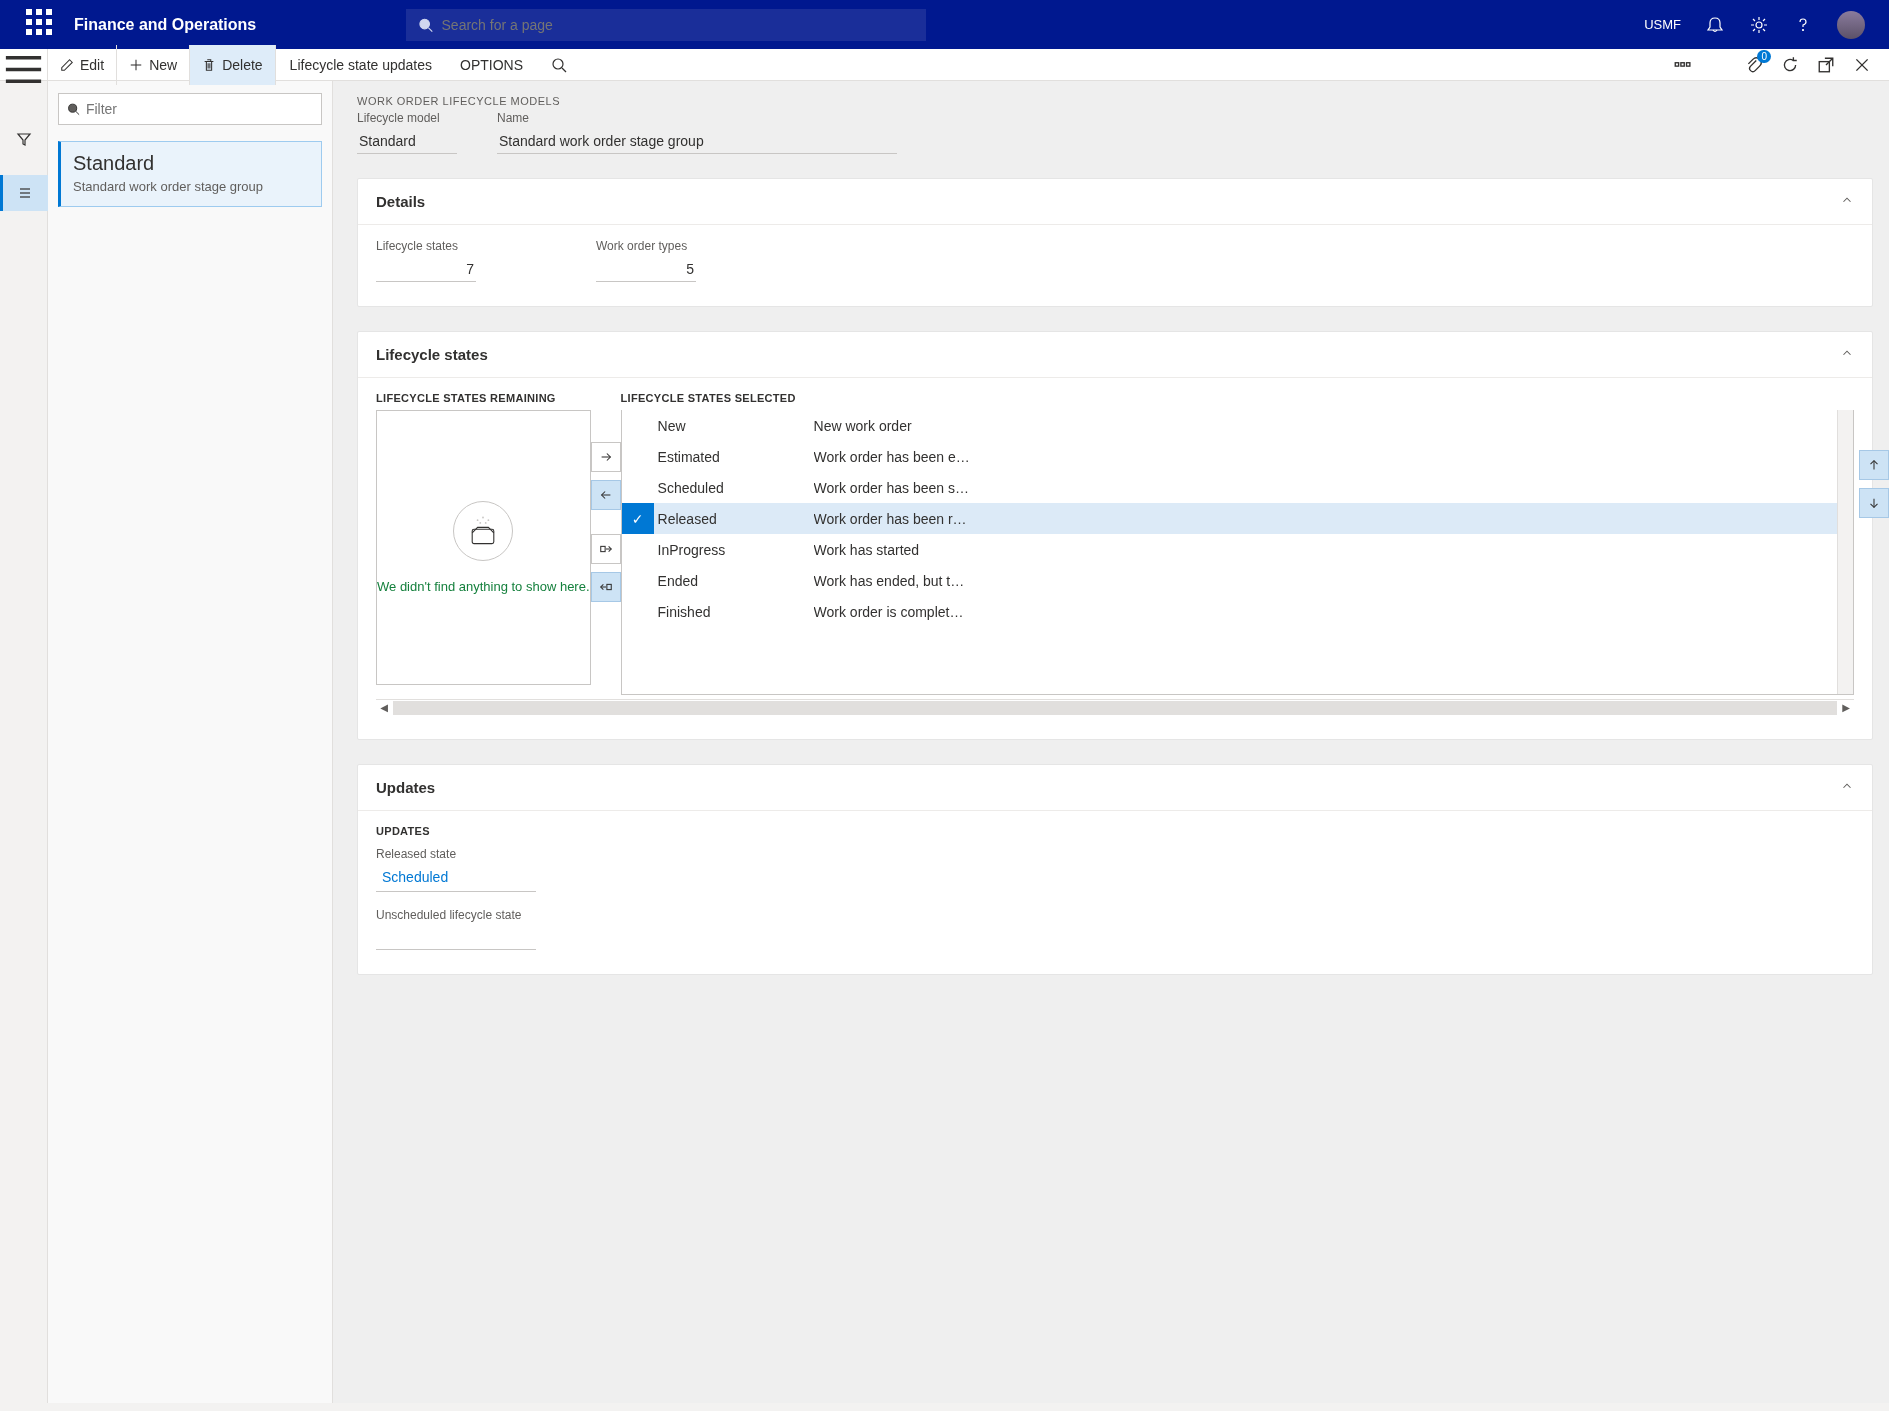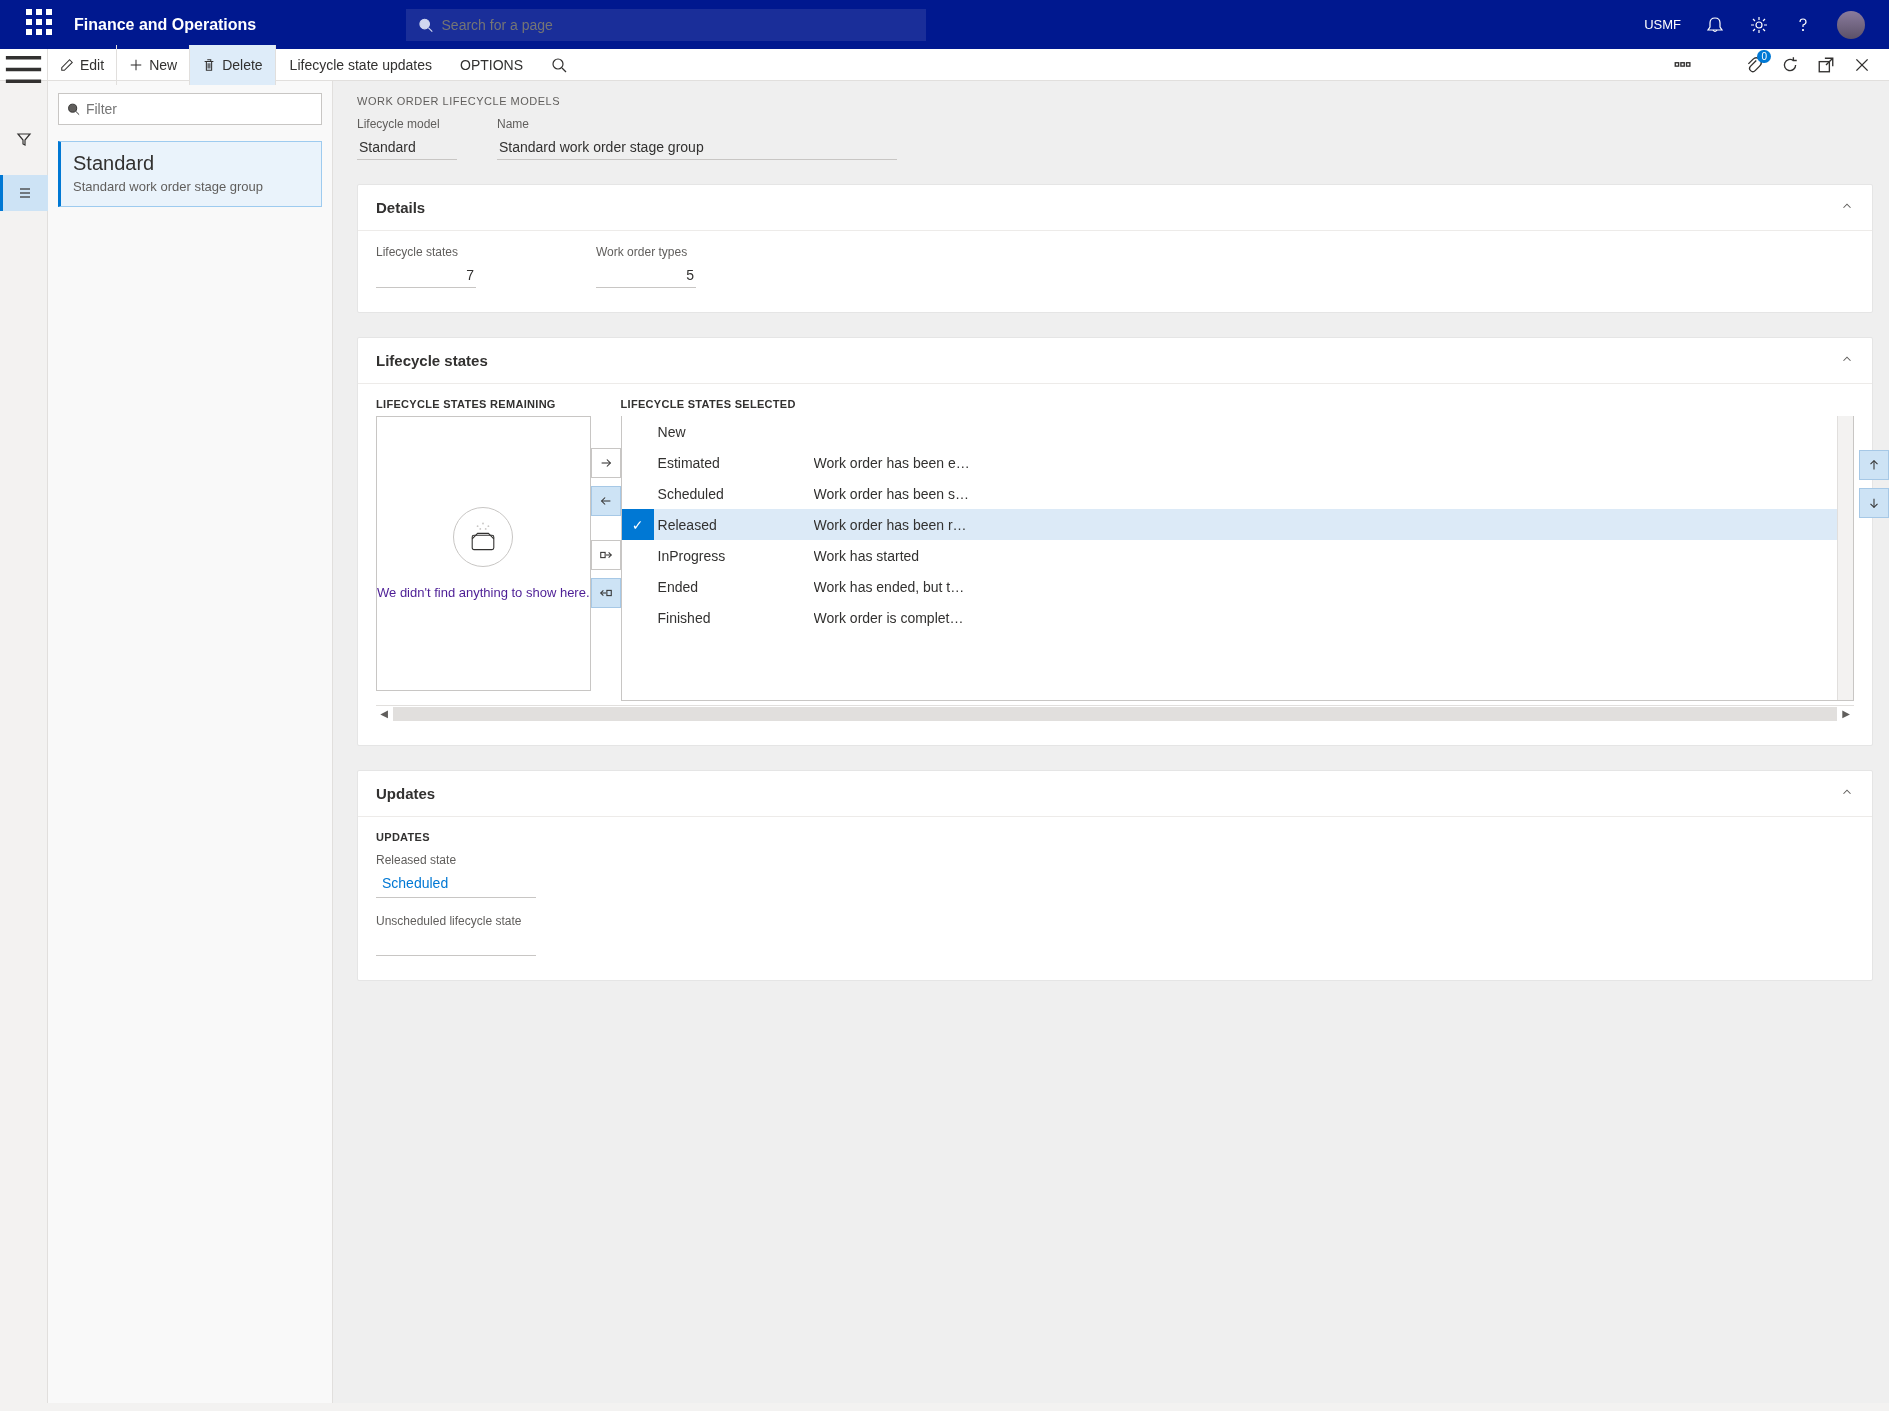--- a/index.html
+++ b/index.html
@@ -37,39 +37,39 @@
   .list-pane { width: 285px; background: #f9f9f9; border-right: 1px solid #e1dfdd; padding: 12px 10px 0 10px; }
   .filter-input { width: 100%; height: 32px; border: 1px solid #c8c6c4; background: #fff; display: flex; align-items: center; padding: 0 8px; }
   .filter-input svg { width: 14px; height: 14px; fill: #605e5c; margin-right: 6px; }
   .filter-input input { border: none; outline: none; font-size: 14px; width: 100%; color: #605e5c; }
   .list-item { margin-top: 16px; border: 1px solid #9ecbef; border-left: 3px solid #0078d4; background: #eaf3fb; padding: 10px 12px 12px 12px; }
   .list-item .li-title { font-size: 20px; color: #323130; }
   .list-item .li-sub { font-size: 13px; color: #605e5c; margin-top: 4px; }
   
   .main { flex: 1; overflow-y: auto; background: #efefef; padding: 14px 16px 30px 24px; }
   .page-section-label { font-size: 11px; letter-spacing: 0.5px; color: #605e5c; text-transform: uppercase; }
-  .field-row { display: flex; gap: 40px; margin-top: 10px; }
+  .field-row { display: flex; gap: 40px; margin-top: 4px; }
   .field { }
   .field-label { font-size: 12px; color: #605e5c; margin-bottom: 4px; }
   .field-value { border-bottom: 1px solid #c8c6c4; padding: 4px 2px; font-size: 14px; min-width: 100px; }
   .field-value.wide { min-width: 400px; }
   
   .fasttab { background: #fff; border: 1px solid #e5e5e5; margin-top: 24px; border-radius: 2px; }
   .fasttab-head { padding: 14px 18px; font-size: 15px; font-weight: 600; display: flex; align-items: center; justify-content: space-between; cursor: pointer; border-bottom: 1px solid #edebe9; }
   .fasttab-body { padding: 14px 4px 18px 4px; }
   .fasttab-body.pad { padding: 14px 18px 24px 18px; }
   
   .details-row { display: flex; gap: 120px; }
   .num-field .field-value { text-align: right; min-width: 100px; }
   
   .states-layout { display: flex; align-items: flex-start; }
   .state-col-head { font-size: 11px; font-weight: 700; color: #323130; text-transform: uppercase; letter-spacing: 0.3px; margin-bottom: 6px; }
   .state-box { flex: 0 0 370px; border: 1px solid #c8c6c4; height: 275px; display:flex; flex-direction:column; align-items:center; justify-content:center; }
   .empty-illus { width:60px; height:60px; border:1px solid #c8c6c4; border-radius:50%; display:flex; align-items:center; justify-content:center; margin-bottom:18px; }
-  .empty-text { color:#4c1d95; font-size:13px; }
+  .empty-text { color:#15803d; font-size:13px; }
   
   .mover-col { display:flex; flex-direction:column; gap:8px; padding-top:50px; }
   .mover-btn { width:30px; height:30px; border:1px solid #c8c6c4; background:#fff; display:flex; align-items:center; justify-content:center; cursor:pointer; }
   .mover-btn.sel { background:#cde3f5; border-color:#a6c8e6; }
   
   .selected-box { flex: 1; border: 1px solid #c8c6c4; border-top:none; height: 285px; position:relative; }
   .sel-table { width:100%; }
   .sel-row { display:flex; align-items:center; height:31px; font-size:14px; }
   .sel-row .chk { width:32px; display:flex; align-items:center; justify-content:center; }
   .sel-row .c1 { flex:0 0 160px; padding-left:4px; }
@@ -338,20 +338,21 @@
                 </svg>
               </div>
           </div>
           <div style="flex:1">
             <div class="state-col-head">LIFECYCLE STATES SELECTED</div>
             <div class="selected-box">
               <div class="sel-table" id="selTable">
                   <div class="sel-row">
                     <div class="chk"></div>
                     <div class="c1">New</div>
+                    <div class="c2">New work order</div>
                   </div>
                   <div class="sel-row">
                     <div class="chk"></div>
                     <div class="c1">Estimated</div>
                     <div class="c2">Work order has been e…</div>
                   </div>
                   <div class="sel-row">
                     <div class="chk"></div>
                     <div class="c1">Scheduled</div>
                     <div class="c2">Work order has been s…</div>

